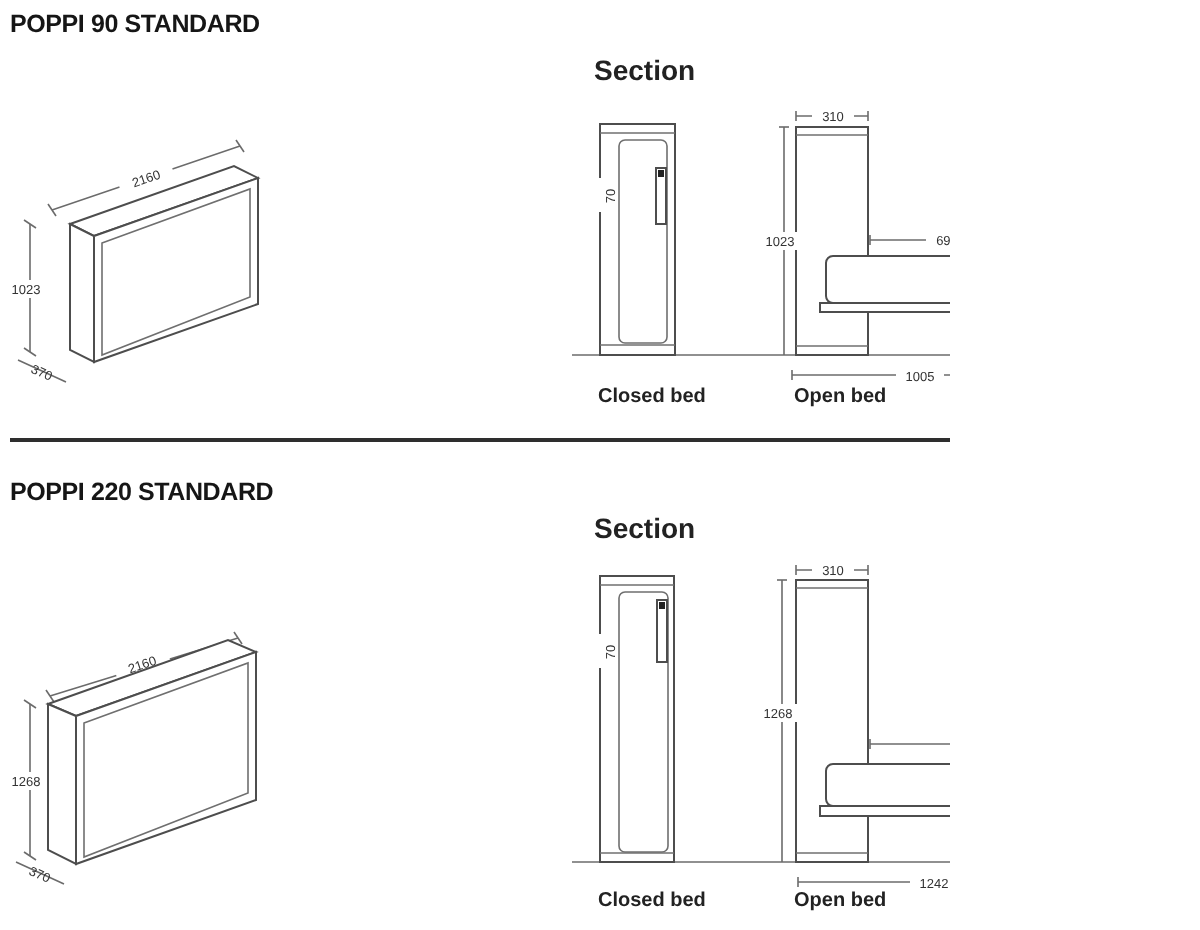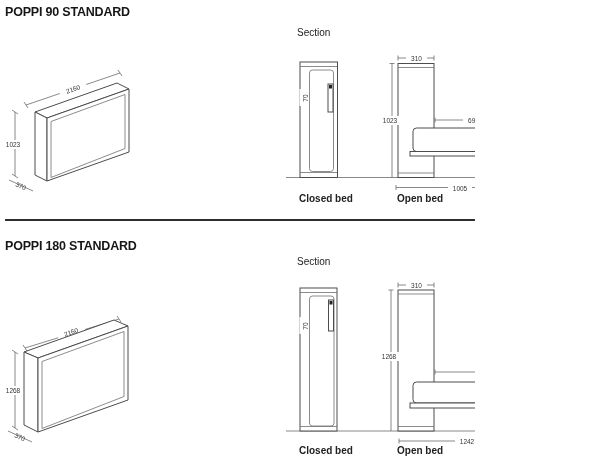--- a/index.html
+++ b/index.html
@@ -5,21 +5,21 @@
   html,body{margin:0;padding:0;background:#fff;}
   #stage{
     position:relative;width:475px;height:465px;background:#fff;
     font-family:"Liberation Sans", sans-serif;overflow:hidden;
   }
   .product-title{
     position:absolute;left:5px;font-size:12.5px;font-weight:700;color:#161616;
     letter-spacing:-0.2px;white-space:nowrap;
   }
   .sub-heading{
-    position:absolute;font-size:10px;font-weight:400;color:#222;white-space:nowrap;text-align:center;
+    position:absolute;font-size:14px;font-weight:700;color:#222;white-space:nowrap;text-align:center;
   }
   .view-label{
     position:absolute;font-size:10px;font-weight:700;color:#222;white-space:nowrap;
   }
   .divider{
     position:absolute;left:5px;top:219px;width:580px;height:2px;background:#2e2e2e;
   }
   svg{position:absolute;display:block;}
   svg text{
     font-family:"Liberation Sans", sans-serif;font-size:6.5px;fill:#333;
@@ -134,21 +134,21 @@
       <rect class="bg" x="448" y="183.5" width="24" height="8.5"></rect>
       <text x="460" y="190.5" text-anchor="middle">1005</text>
     </g>
   </svg>
 
   <div class="view-label" style="left:299px;top:193px;">Closed bed</div>
   <div class="view-label" style="left:397px;top:193px;">Open bed</div>
 
   <div class="divider"></div>
 
-  <div class="product-title" style="top:239px;">POPPI 180 STANDARD</div>
+  <div class="product-title" style="top:239px;">POPPI 220 STANDARD</div>
 
   <svg style="left:0;top:303px;" width="160" height="158" viewBox="0 303 160 158">
     <g>
       <line class="dim" x1="25" y1="348" x2="119" y2="319"></line>
       <line class="dim" x1="23" y1="345" x2="27" y2="351"></line>
       <line class="dim" x1="117" y1="316" x2="121" y2="322"></line>
       <g transform="rotate(-19 71 332)">
         <rect class="bg" x="57" y="327" width="28" height="9"></rect>
         <text x="71" y="334.5" text-anchor="middle">2160</text>
       </g>

